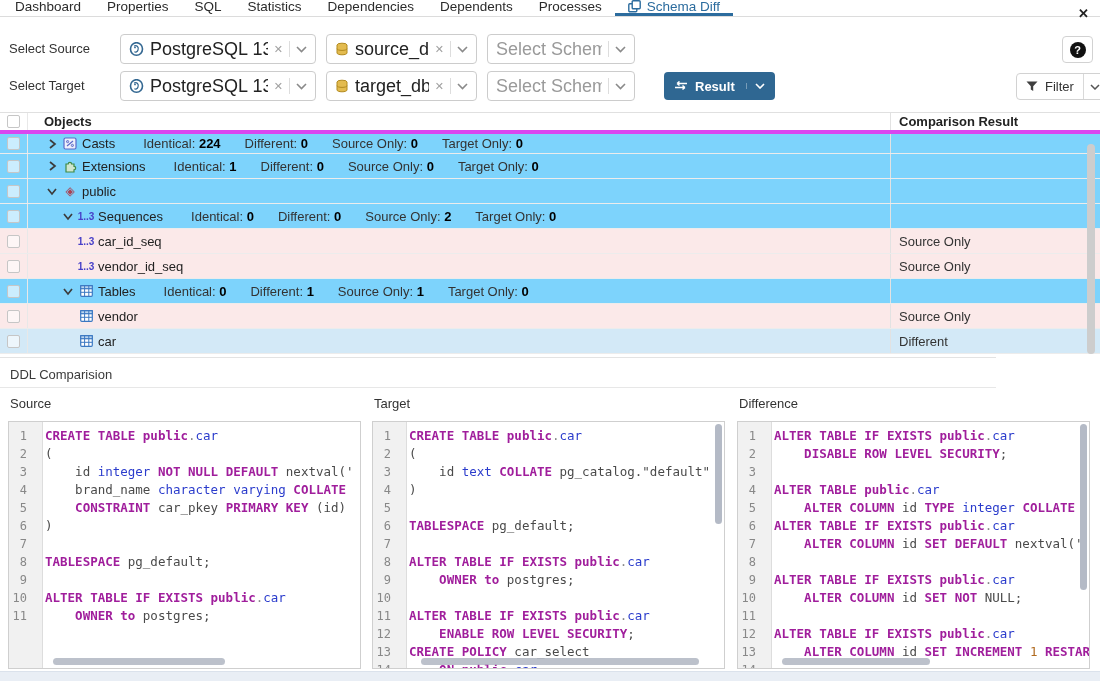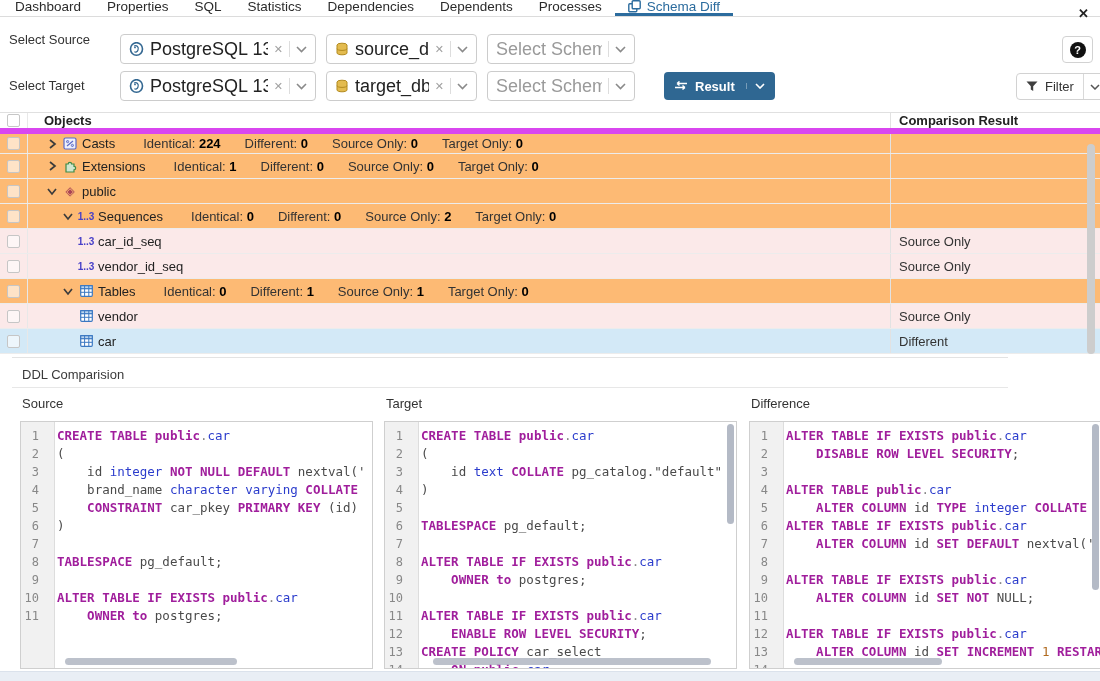--- a/index.html
+++ b/index.html
@@ -41,52 +41,52 @@
                         align-items:center; padding:0 6px; }
   .btn-help { left:1062px; top:36px; width:31px; height:27px; border:1px solid #d2d2d2;
               background:#fff; justify-content:center; }
   .qmark { width:16px; height:16px; background:#111; color:#fff; border-radius:50%;
            font-size:11px; font-weight:bold; display:flex; align-items:center;
            justify-content:center; }
 
   
   .grid { position:absolute; top:112px; left:0; width:1100px; height:244px;
           border-top:1px solid #e0e0e0; font-size:13px; }
-  .ghead { display:flex; height:21px; align-items:center; border-bottom:6px solid #d946ef;
+  .ghead { display:flex; height:21px; align-items:center; border-bottom:4px solid #d946ef;
            font-weight:600; color:#222; }
   .cbcell { width:28px; flex:none; display:flex; justify-content:center; align-items:center;
             align-self:stretch; border-right:1px solid #e8e8e8; }
   .cb { width:13px; height:13px; border:1px solid #c6c6c6; border-radius:2px;
         background:rgba(255,255,255,.6); cursor:pointer; }
   .ghead .htitle { flex:1; padding-left:16px; }
   .rescell { width:192px; flex:none; align-self:stretch; display:flex; align-items:center;
              border-left:1px solid #e2e2e2; padding-left:8px; }
   .scrollcol { width:18px; flex:none; }
   .gbody { overflow:hidden; }
   .grow { display:flex; height:25px; align-items:stretch; border-bottom:1px solid #ececec;
-          background:#fdba74; cursor:pointer; }
+          background:#7dd3fc; cursor:pointer; }
   .grow.clipped { height:20px; }
   .grow .maincell { flex:1; display:flex; align-items:center; overflow:hidden; }
   .grow.r-pink, .grow.r-pink .rescell { background:#fbe9e9; }
   .grow.r-blue, .grow.r-blue .rescell { background:#d3e9f7; }
   .grow .rescell { color:#333; font-weight:400; }
   .chev { width:16px; flex:none; display:flex; align-items:center; justify-content:center; }
   .oicon { width:20px; flex:none; display:flex; align-items:center; justify-content:center; }
   .olabel { margin-left:2px; color:#222; white-space:nowrap; }
   .stats { display:flex; gap:24px; margin-left:28px; white-space:nowrap; }
   .sl { color:#333; }
   .sv { font-weight:bold; color:#000; }
   .seqicon { font-size:10px; font-weight:bold; color:#4840c8; letter-spacing:0; }
   .schicon { font-size:12px; color:#a94455; line-height:12px; }
   .vthumb { position:absolute; right:5px; top:31px; width:8px; height:210px;
             background:#cdcdcd; border-radius:4px; cursor:grab; }
 
   
   .ddl { position:absolute; top:357px; left:0; width:996px; height:313px;
-         border-top:1px solid #e3e3e3; background:#fff;margin-left:12px; }
+         border-top:1px solid #e3e3e3; background:#fff; }
   .ddl-title { position:absolute; top:9px; left:10px; font-size:13px; color:#3a3a3a; }
   .ddl-hr { position:absolute; top:29px; left:0; right:0; height:1px; background:#e7e7e7; }
   .phead { position:absolute; top:38px; font-size:13px; color:#333; }
   .pane { position:absolute; top:63px; width:353px; height:248px; border:1px solid #cfcfcf;
           background:#fff; overflow:hidden; font-family:"DejaVu Sans Mono", monospace; }
   .pane .lines { position:absolute; top:5px; left:0; right:0; }
   .cline { display:flex; height:18px; line-height:18px; }
   .lnum { width:26px; flex:none; text-align:right; padding-right:8px; font-size:12px;
           color:#888; }
   .gutterbg { position:absolute; top:0; bottom:0; left:0; width:34px; background:#f1f1f1;
@@ -138,21 +138,21 @@
           <svg width="13" height="13" viewBox="0 0 13 13">
             <rect x="0.8" y="3.8" width="8" height="8" rx="1" fill="none" stroke="#2c6c9e" stroke-width="1.4"></rect>
             <rect x="4.2" y="0.8" width="8" height="8" rx="1" fill="#fff" stroke="#2c6c9e" stroke-width="1.4"></rect>
           </svg>
         </span>
         <span>Schema Diff</span>
       </div>
     </div>
   <span class="close">✕</span>
 
-  <span class="f-label" style="top:32px;">Select Source</span>
+  <span class="f-label" style="top:41px;">Select Source</span>
   <div class="dd" style="left:120px; top:34px; width:196px;">
     <span>
       <svg width="15" height="15" viewBox="0 0 15 15">
           <ellipse cx="7.5" cy="7" rx="6" ry="6.3" fill="none" stroke="#336791" stroke-width="1.6"></ellipse>
           <path d="M5 4 C8 3 10 5 9 8 C8.4 10 6.5 10.6 5.4 9.6" fill="none" stroke="#336791" stroke-width="1.2"></path>
           <circle cx="6" cy="5.4" r="0.9" fill="#336791"></circle>
         </svg>
     </span>
     <span class="ddval">PostgreSQL 13</span>
     <span class="ddx">✕</span>

